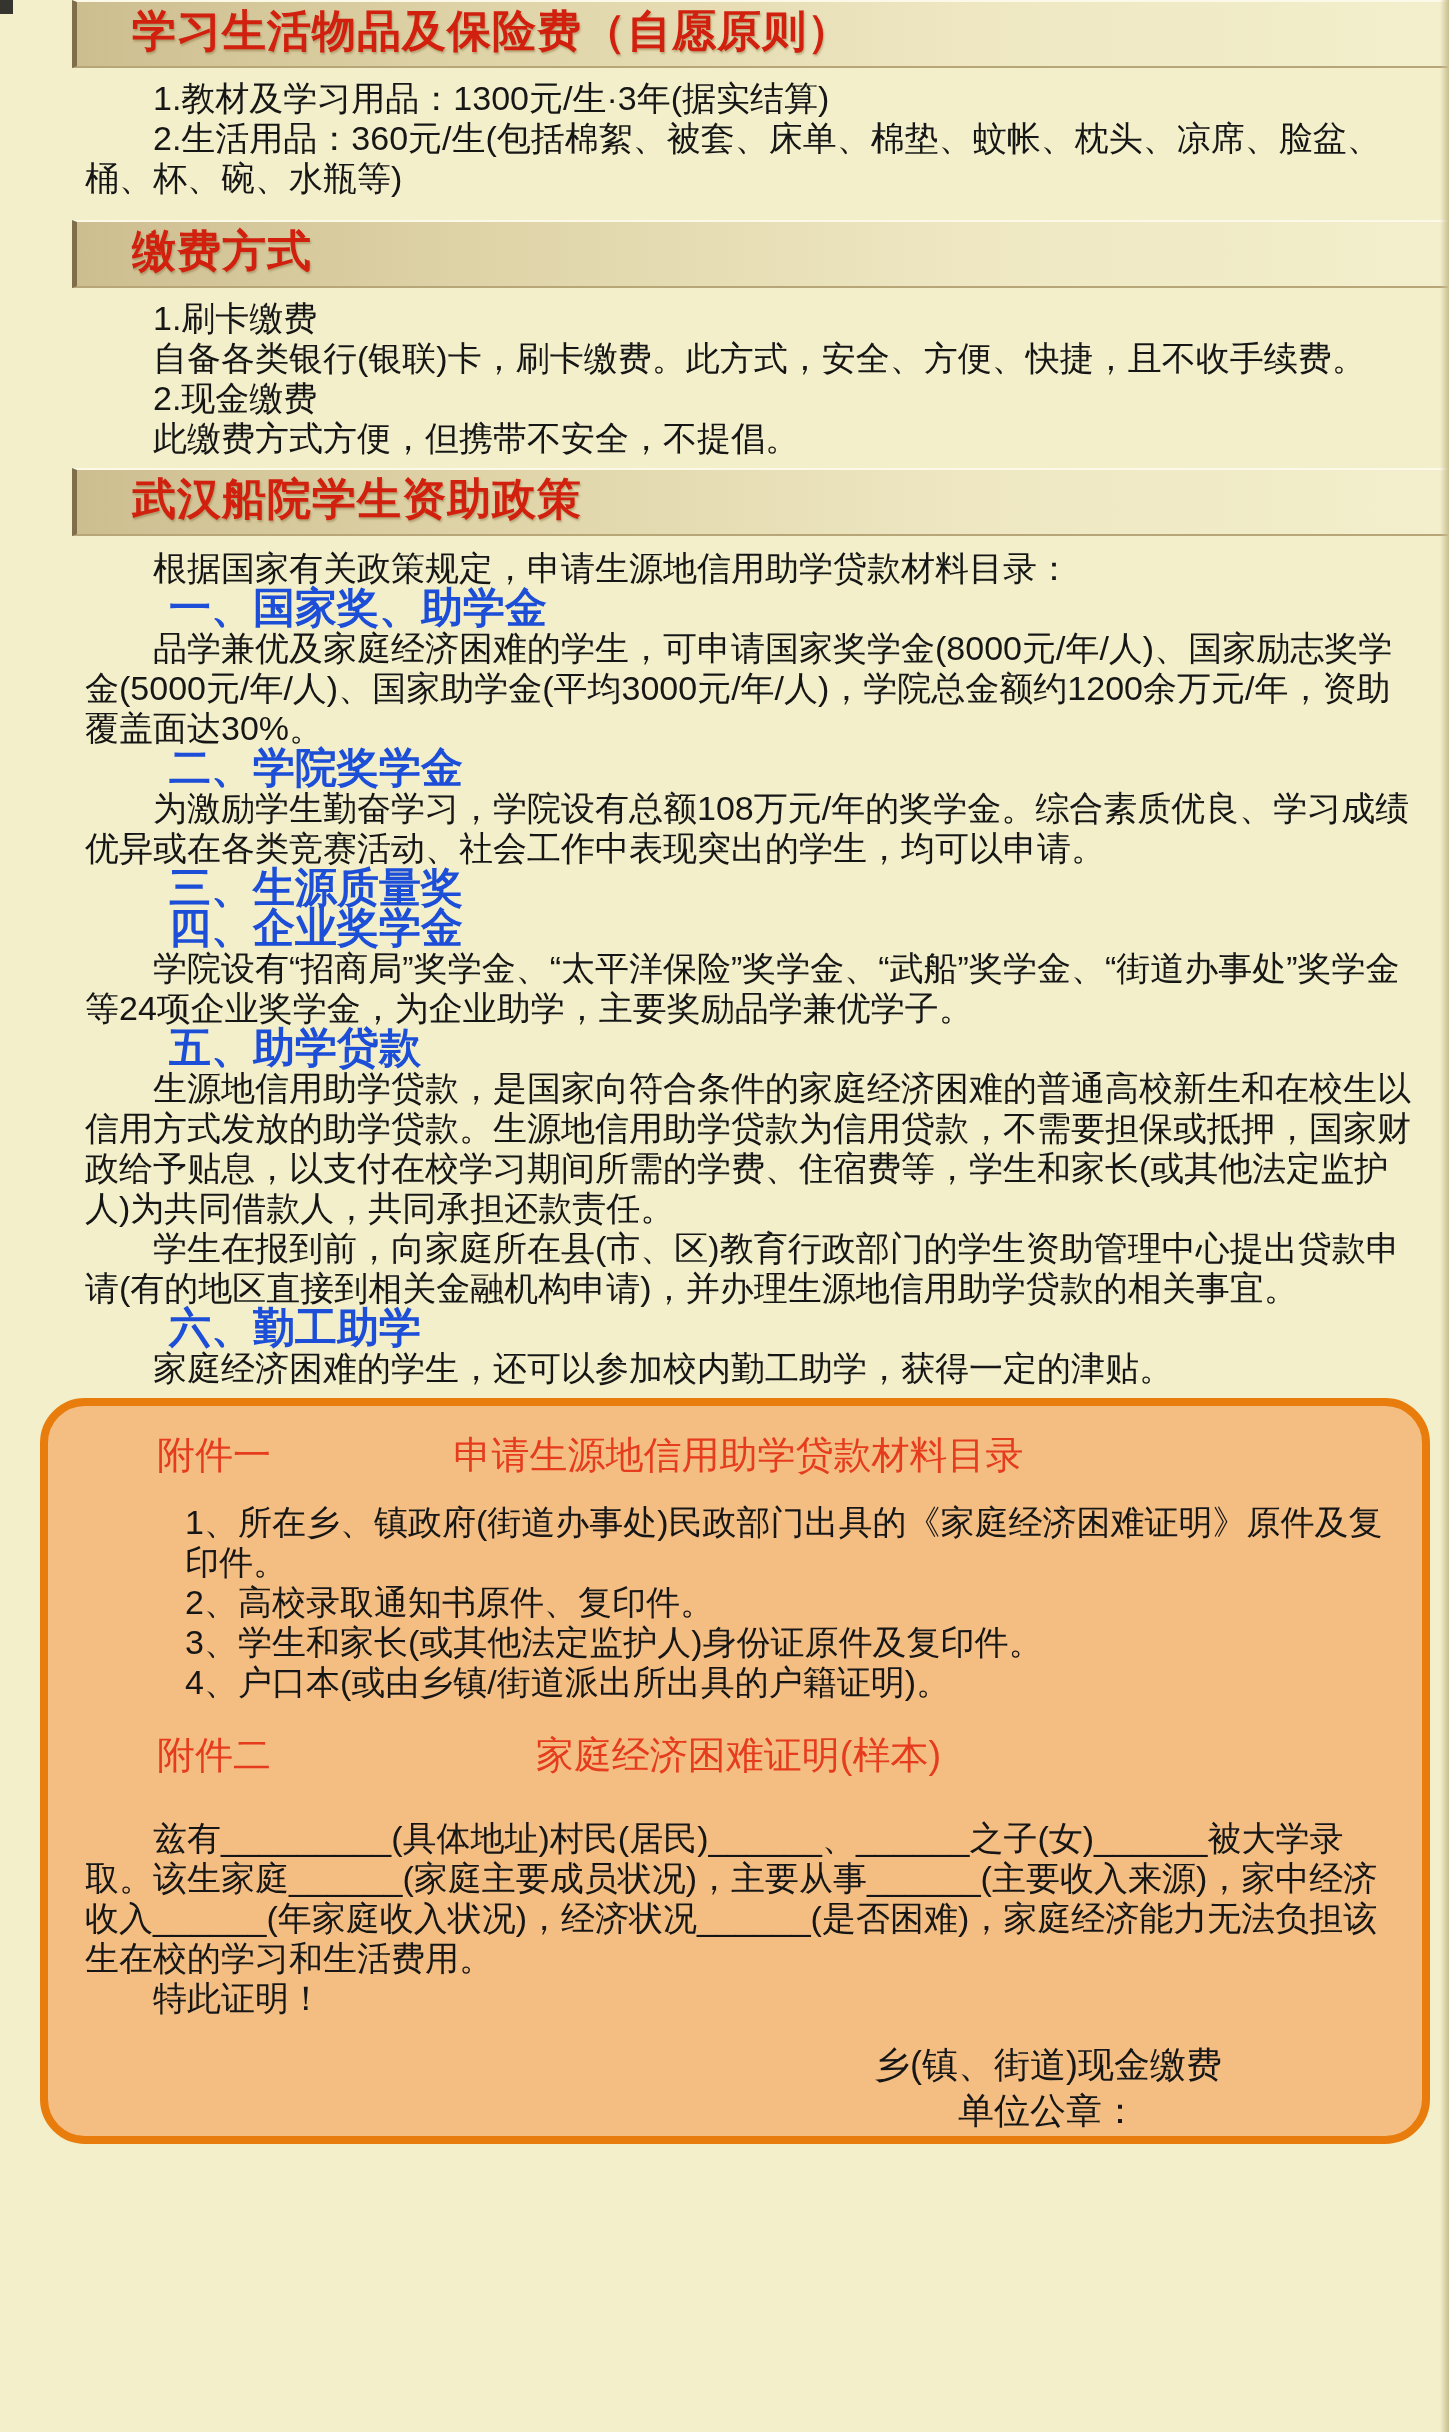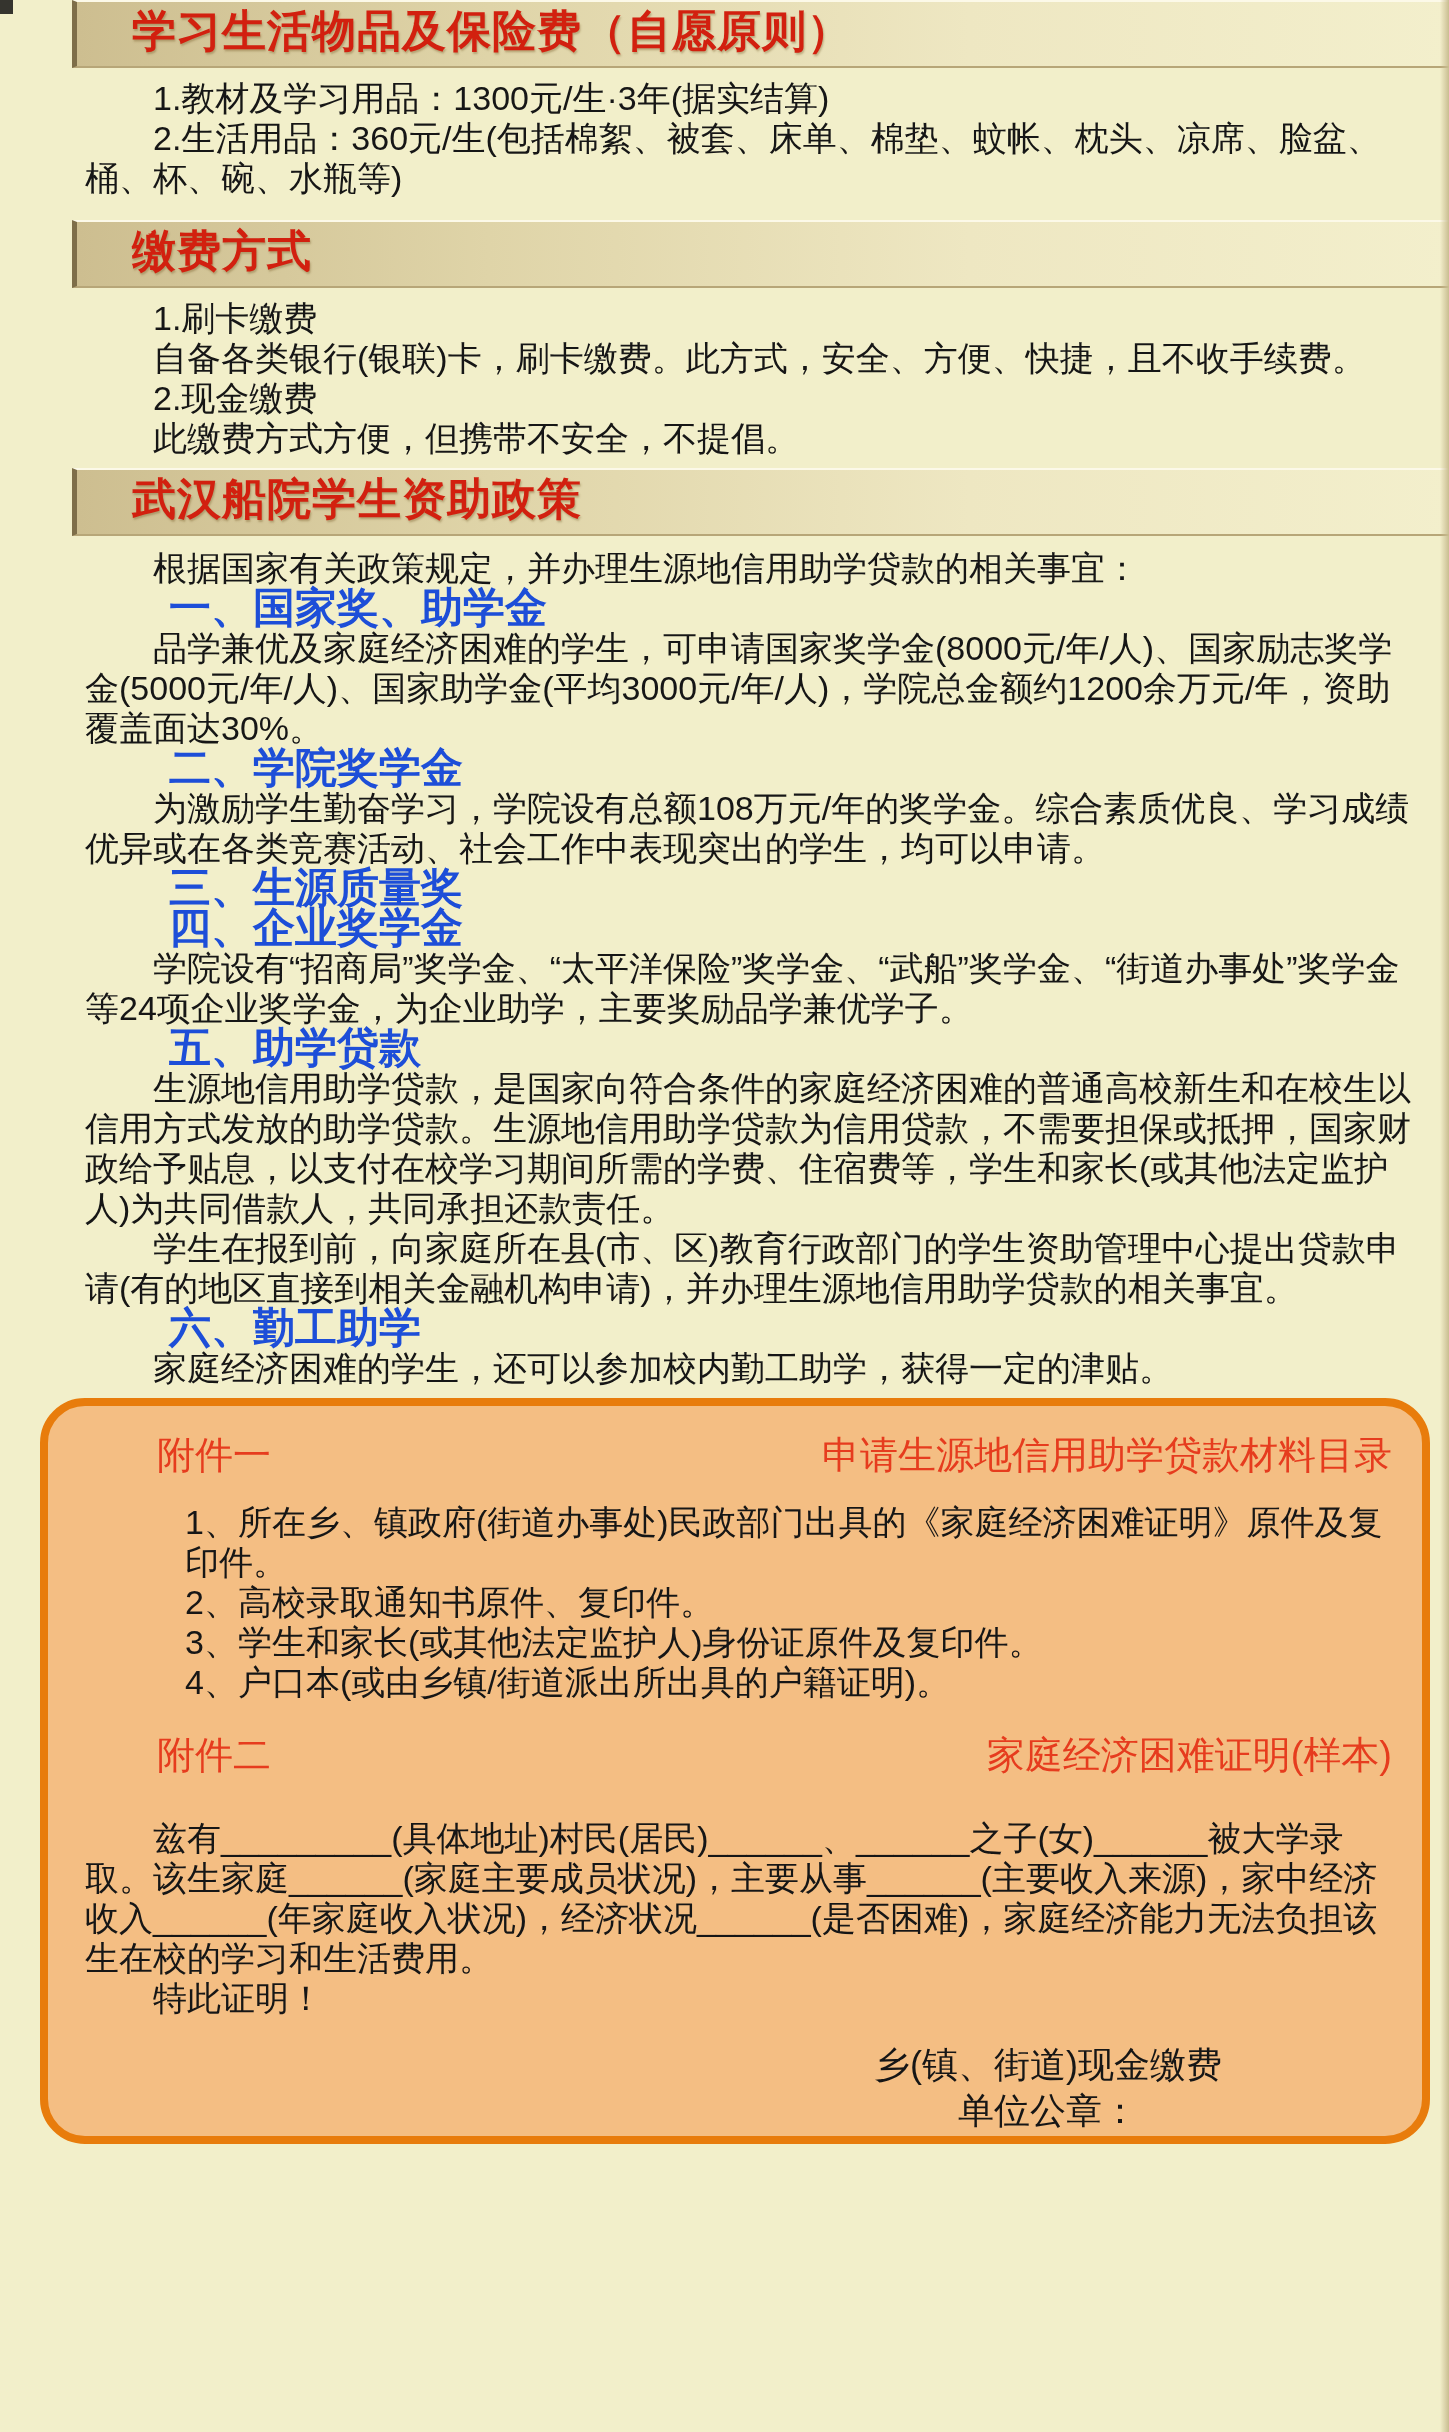--- a/index.html
+++ b/index.html
@@ -37,21 +37,21 @@
   .aid { margin-top:12px; }
   .aid h4 { color:#1d4ed8; font-size:42px; font-weight:bold; text-indent:2em; line-height:40px; }
 
   .attach-box {
     margin:10px 0 0 40px; width:1390px;
     border:8px solid #e87c0c; border-radius:45px;
     background:#f4be83;
     padding:26px 30px 2px 37px;
     font-size:34px; line-height:40px;
   }
-  .attach-row { position:relative; text-align:right; height:46px; line-height:46px; }
+  .attach-row { position:relative; text-align:center; height:46px; line-height:46px; }
   .attach-row .lbl { position:absolute; left:72px; top:0; color:#e63c1e; font-size:38px; }
   .attach-row .ttl { color:#e63c1e; font-size:38px; }
   .attach-items { margin:24px 0 0 100px; }
   .row2 { margin-top:30px; }
   .cert { margin-top:40px; text-indent:2em; }
   .note { text-indent:2em; }
   .sign {
     margin:24px 170px 0 auto; width:fit-content;
     text-align:center; font-size:36px; line-height:46px;
   }
@@ -77,21 +77,21 @@
     <p>1.刷卡缴费</p>
     <p>自备各类银行(银联)卡，刷卡缴费。此方式，安全、方便、快捷，且不收手续费。</p>
     <p>2.现金缴费</p>
     <p>此缴费方式方便，但携带不安全，不提倡。</p>
   </div>
 
   <div class="bar bar3">
     <span class="t">武汉船院学生资助政策</span>
   </div>
   <div class="content aid">
-    <p>根据国家有关政策规定，并办理生源地信用助学贷款的相关事宜：</p>
+    <p>根据国家有关政策规定，申请生源地信用助学贷款材料目录：</p>
 
     <h4>一、国家奖、助学金</h4>
     <p>品学兼优及家庭经济困难的学生，可申请国家奖学金(8000元/年/人)、国家励志奖学金(5000元/年/人)、国家助学金(平均3000元/年/人)，学院总金额约1200余万元/年，资助覆盖面达30%。</p>
 
     <h4>二、学院奖学金</h4>
     <p>为激励学生勤奋学习，学院设有总额108万元/年的奖学金。综合素质优良、学习成绩优异或在各类竞赛活动、社会工作中表现突出的学生，均可以申请。</p>
 
     <h4>三、生源质量奖</h4>
 
     <h4>四、企业奖学金</h4>

